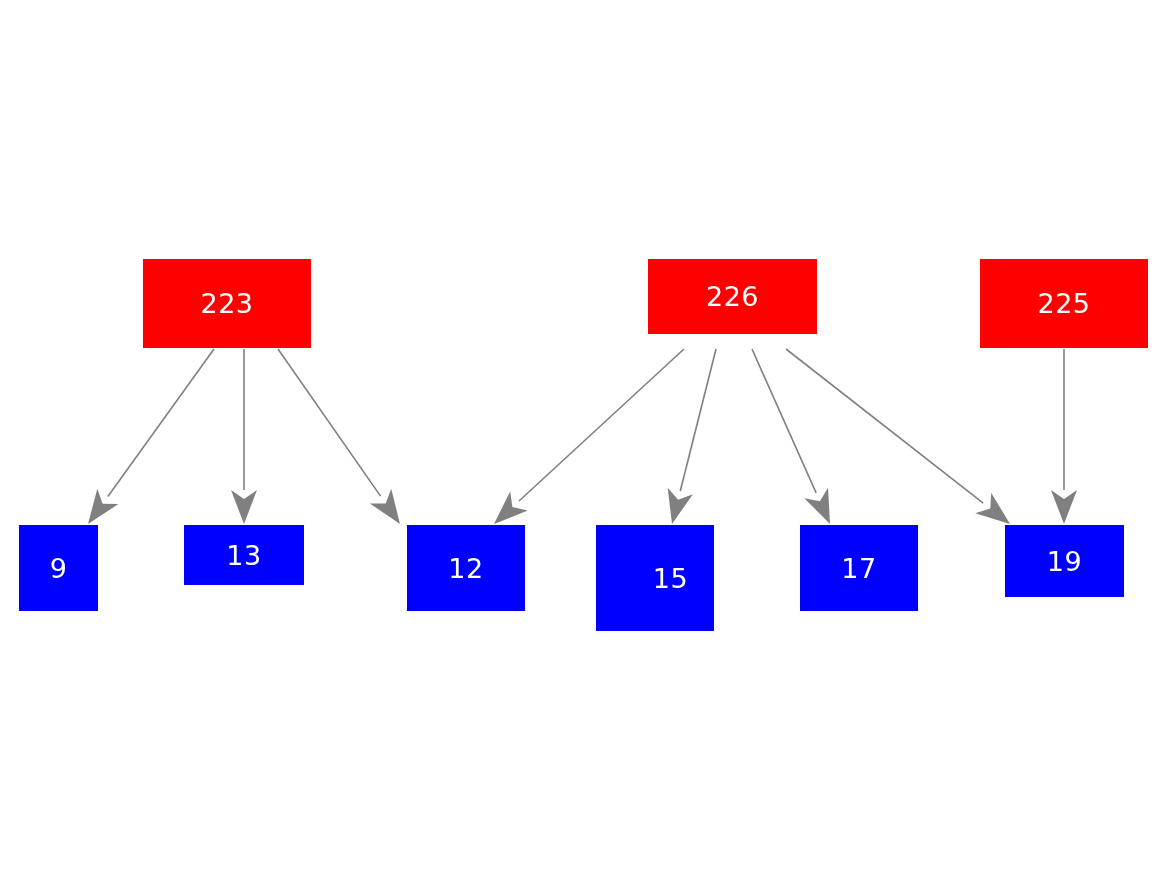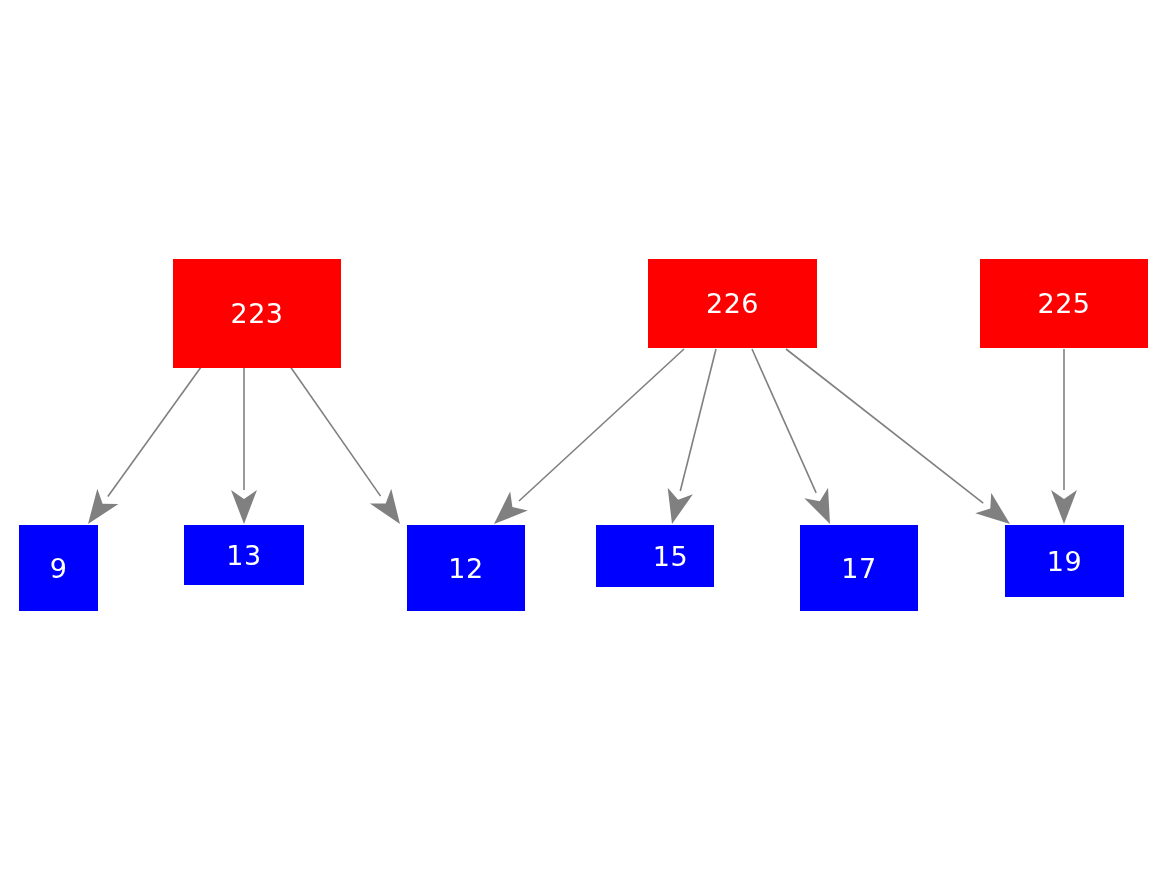--- a/index.html
+++ b/index.html
@@ -80,39 +80,39 @@
         <line class="edge-line" x1="786" y1="349" x2="983.2071712933648" y2="503.06810257294126"></line>
         <polygon class="edge-head" points="1010,524 975.2037987477247,513.3124194313606 990.2993906568859,508.6088989506921 991.2105438390049,492.82378571452193"></polygon>
       </g>
       <g>
         <line class="edge-line" x1="1064" y1="349" x2="1064" y2="490"></line>
         <polygon class="edge-head" points="1064,524 1051,490 1064,499 1077,490"></polygon>
       </g>
     </svg>
 
   <div id="node-layer">
-      <div class="node node-parent" style="left: 173px; top: 259px; width: 168px; height: 109px;">
+      <div class="node node-parent" style="left: 143px; top: 259px; width: 168px; height: 89px;">
         <span>223</span>
       </div>
-      <div class="node node-parent" style="left: 648px; top: 259px; width: 169px; height: 89px;">
+      <div class="node node-parent" style="left: 648px; top: 259px; width: 169px; height: 75px;">
         <span>226</span>
       </div>
       <div class="node node-parent" style="left: 980px; top: 259px; width: 168px; height: 89px;">
         <span>225</span>
       </div>
       <div class="node node-child" style="left: 19px; top: 525px; width: 79px; height: 86px;">
         <span>9</span>
       </div>
       <div class="node node-child" style="left: 184px; top: 525px; width: 120px; height: 60px;">
         <span>13</span>
       </div>
       <div class="node node-child" style="left: 390px; top: 525px; width: 118px; height: 86px; margin-left: 17px;">
         <span>12</span>
       </div>
-      <div class="node node-child" style="left: 596px; top: 525px; width: 118px; height: 62px; padding-left: 31px;">
+      <div class="node node-child" style="left: 596px; top: 525px; width: 118px; height: 106px; padding-left: 31px;">
         <span>15</span>
       </div>
       <div class="node node-child" style="left: 800px; top: 525px; width: 118px; height: 86px;">
         <span>17</span>
       </div>
       <div class="node node-child" style="left: 1005px; top: 525px; width: 119px; height: 72px;">
         <span>19</span>
       </div>
     </div>
 

